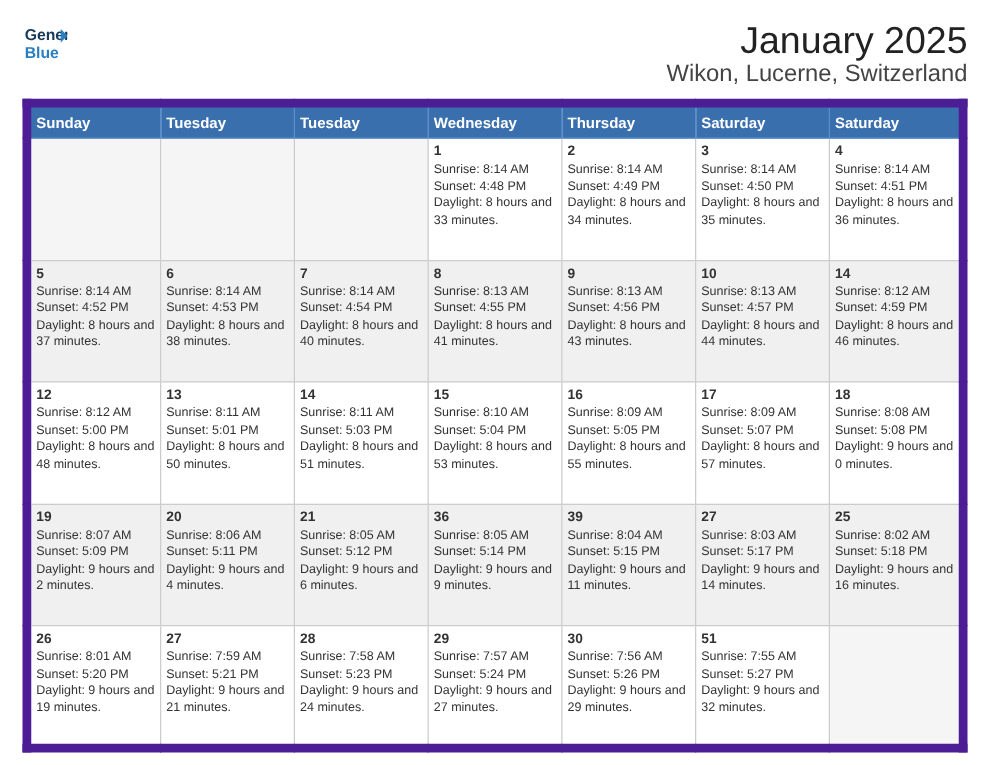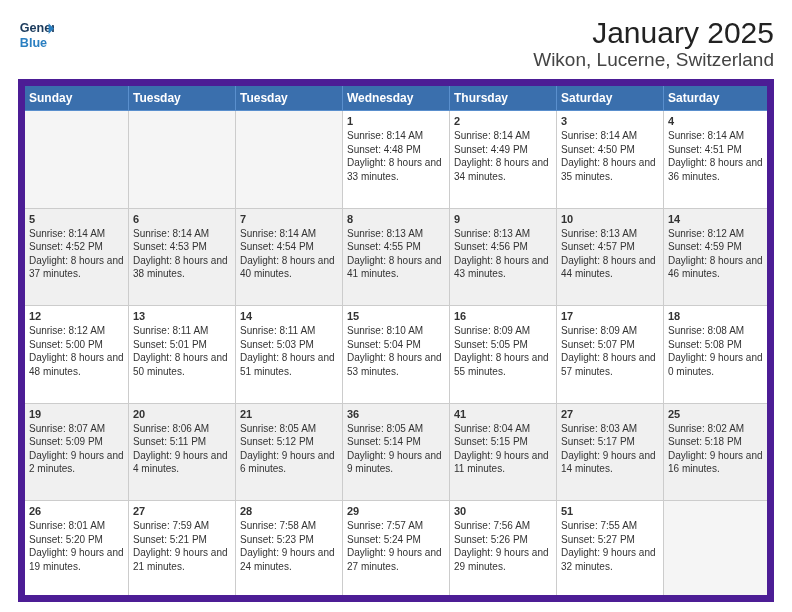--- a/index.html
+++ b/index.html
@@ -211,21 +211,21 @@
           </td>
           <td>
             <span class="day-num">21</span>
             <div class="day-info">Sunrise: 8:05 AM<br>Sunset: 5:12 PM<br>Daylight: 9 hours and 6 minutes.</div>
           </td>
           <td>
             <span class="day-num">36</span>
             <div class="day-info">Sunrise: 8:05 AM<br>Sunset: 5:14 PM<br>Daylight: 9 hours and 9 minutes.</div>
           </td>
           <td>
-            <span class="day-num">41</span>
+            <span class="day-num">39</span>
             <div class="day-info">Sunrise: 8:04 AM<br>Sunset: 5:15 PM<br>Daylight: 9 hours and 11 minutes.</div>
           </td>
           <td>
             <span class="day-num">27</span>
             <div class="day-info">Sunrise: 8:03 AM<br>Sunset: 5:17 PM<br>Daylight: 9 hours and 14 minutes.</div>
           </td>
           <td>
             <span class="day-num">25</span>
             <div class="day-info">Sunrise: 8:02 AM<br>Sunset: 5:18 PM<br>Daylight: 9 hours and 16 minutes.</div>
           </td>

